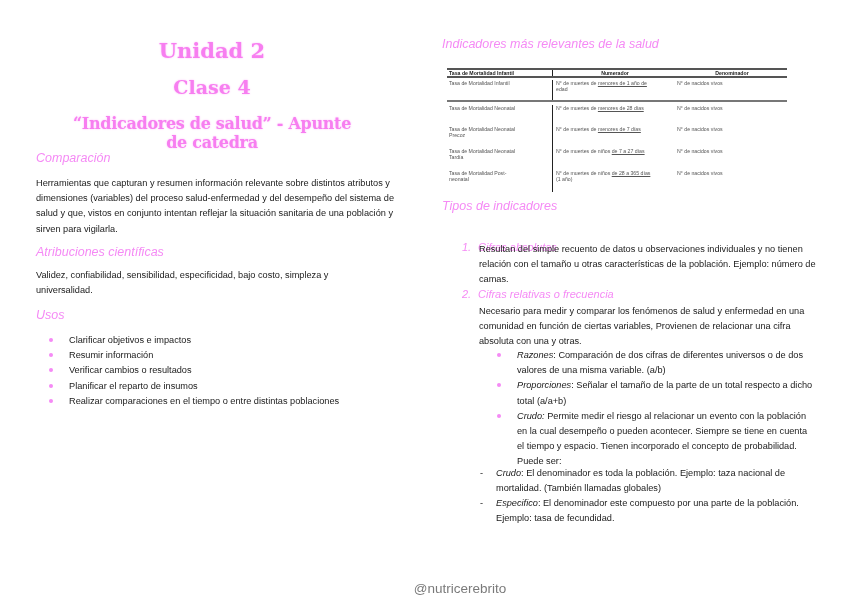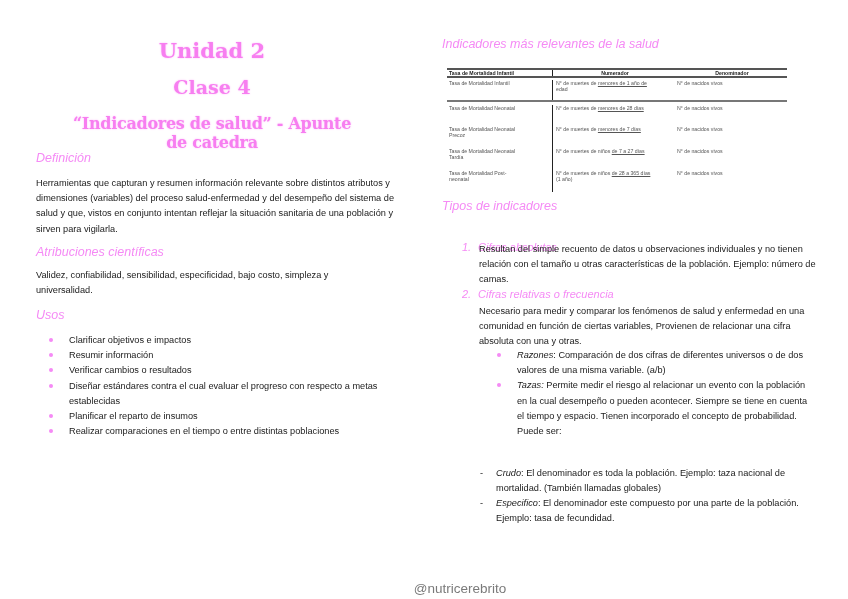--- a/index.html
+++ b/index.html
@@ -32,32 +32,31 @@
     .footer { position:absolute; left:0; width:848px; top:581px; text-align:center;
               font-family:Liberation Sans, sans-serif; font-size:13.5px; color:#7a7a7a;padding-left:36px; }
   </style>
 </head>
 <body>
 
 <div class="script h-unidad">Unidad 2</div>
 <div class="script h-clase">Clase 4</div>
 <div class="script h-sub">“Indicadores de salud” - Apunte de catedra</div>
 
-<div class="sec" style="left:36px;top:151px;">Definición</div>
+<div class="sec" style="left:36px;top:151px;">Comparación</div>
 <div class="p" style="left:36px;top:176px;width:360px;">Herramientas que capturan y resumen información relevante sobre distintos atributos y dimensiones (variables) del proceso salud-enfermedad y del desempeño del sistema de salud y que, vistos en conjunto intentan reflejar la situación sanitaria de una población y sirven para vigilarla.</div>
 
 <div class="sec" style="left:36px;top:245px;">Atribuciones científicas</div>
 <div class="p" style="left:36px;top:268px;width:340px;">Validez, confiabilidad, sensibilidad, especificidad, bajo costo, simpleza y universalidad.</div>
 
 <div class="sec" style="left:36px;top:308px;">Usos</div>
 <ul class="bul" style="left:49px;top:333px;width:345px;">
   <li><span class="dot"></span><span>Clarificar objetivos e impactos</span></li>
   <li><span class="dot"></span><span>Resumir información</span></li>
   <li><span class="dot"></span><span>Verificar cambios o resultados</span></li>
-  <li><span class="dot"></span><span>Diseñar estándares contra el cual evaluar el progreso con respecto a metas establecidas</span></li>
   <li><span class="dot"></span><span>Planificar el reparto de insumos</span></li>
   <li><span class="dot"></span><span>Realizar comparaciones en el tiempo o entre distintas poblaciones</span></li>
 </ul>
 
 <div class="sec" style="left:442px;top:37px;">Indicadores más relevantes de la salud</div>
 
 <div class="tbl">
   <div class="row hdr">
     <div class="c1">Tasa de Mortalidad Infantil</div>
     <div class="c2">Numerador</div>
@@ -93,21 +92,22 @@
 <div class="sec" style="left:442px;top:199px;">Tipos de indicadores</div>
 
 <div class="ol-item" style="left:462px;top:225px;margin-top:16px;"><span class="num">1.</span><span>Cifras absolutas</span></div>
 <div class="p" style="left:479px;top:242px;width:340px;">Resultan del simple recuento de datos u observaciones individuales y no tienen relación con el tamaño u otras características de la población. Ejemplo: número de camas.</div>
 
 <div class="ol-item" style="left:462px;top:288px;"><span class="num">2.</span><span>Cifras relativas o frecuencia</span></div>
 <div class="p" style="left:479px;top:304px;width:340px;">Necesario para medir y comparar los fenómenos de salud y enfermedad en una comunidad en función de ciertas variables, Provienen de relacionar una cifra absoluta con una y otras.</div>
 
 <ul class="bul" style="left:497px;top:348px;width:318px;">
   <li><span class="dot"></span><em>Razones</em><span>: </span><span>Comparación de dos cifras de diferentes universos o de dos valores de una misma variable. (a/b)</span></li>
-  <li><span class="dot"></span><em>Tazas:</em><span> </span><span>Permite medir el riesgo al relacionar un evento con la población en la cual desempeño o pueden acontecer. Siempre se tiene en cuenta el tiempo y espacio. Tienen incorporado el concepto de probabilidad. Puede ser:</span></li>
+  <li><span class="dot"></span><em>Proporciones</em><span>: </span><span>Señalar el tamaño de la parte de un total respecto a dicho total (a/a+b)</span></li>
+  <li><span class="dot"></span><em>Crudo:</em><span> </span><span>Permite medir el riesgo al relacionar un evento con la población en la cual desempeño o pueden acontecer. Siempre se tiene en cuenta el tiempo y espacio. Tienen incorporado el concepto de probabilidad. Puede ser:</span></li>
 </ul>
 
 <div class="dash" style="left:480px;top:466px;width:335px;">
   <span class="d">-</span>
   <span class="t" style="margin-left:16px;"><em>Crudo</em><span>: </span><span>El denominador es toda la población. Ejemplo: taza nacional de mortalidad. (También llamadas globales)</span></span>
 </div>
 <div class="dash" style="left:480px;top:496px;width:335px;">
   <span class="d">-</span>
   <span class="t" style="margin-left:16px;"><em>Especifico</em><span>: </span><span>El denominador este compuesto por una parte de la población. Ejemplo: tasa de fecundidad.</span></span>
 </div>

